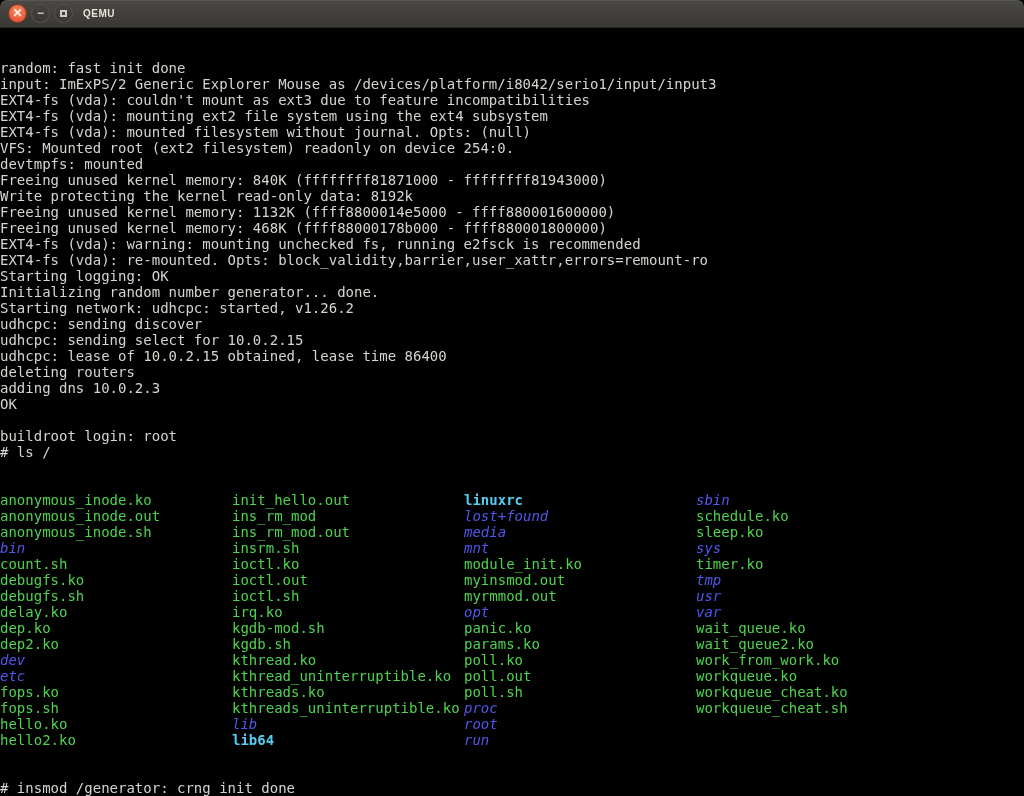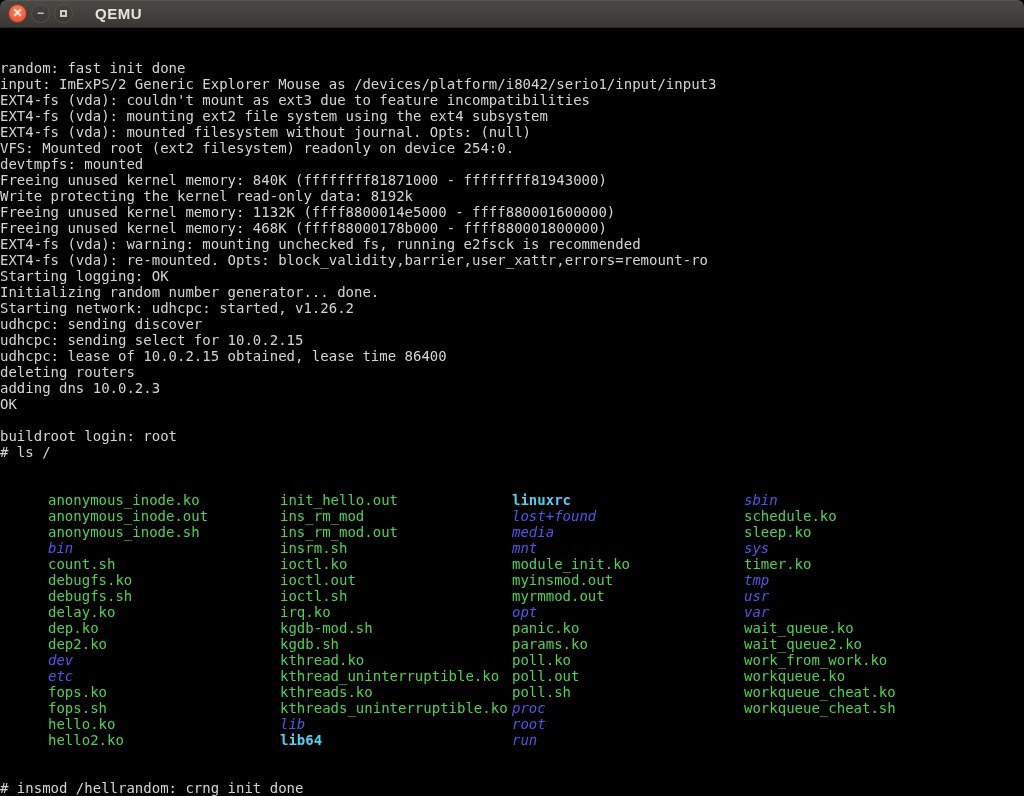--- a/index.html
+++ b/index.html
@@ -65,43 +65,42 @@
     margin-top: -1px;
   }
   .max-box {
     width: 7px;
     height: 7px;
     border: 2px solid #cfcbc3;
     box-sizing: border-box;
   }
   .tb-title {
     color: #e6e2db;
-    font-size: 15px;
+    font-size: 10px;
     font-weight: bold;
-    margin-left: 18px;
+    margin-left: 6px;
     letter-spacing: 0.5px;
   }
   
   .terminal {
     flex: 1 1 auto;
     background: var(--background, #000);
     color: var(--foreground, #d5d5d0);
     font-family: "DejaVu Sans Mono", monospace;
     font-size: 14px;
     line-height: 16px;
     white-space: pre;
     overflow: hidden;
   }
   .line {
     height: 16px;
     white-space: pre;
   }
   .ls-columns {
     display: flex;
-    margin-left: 48px;
   }
   .ls-col {
     width: 232px;
     flex: 0 0 232px;
   }
   .ls-item {
     height: 16px;
     white-space: pre;
   }
   .t-exec    { color: var(--exec-green, #4fd34f); }
@@ -122,17 +121,17 @@
     </div>
     <div class="tb-btn plain">
       <span class="max-box"></span>
     </div>
     <div class="tb-title">QEMU</div>
   </div>
 
   <div class="terminal">
     <div id="boot-lines"><div class="line">random: fast init done</div><div class="line">input: ImExPS/2 Generic Explorer Mouse as /devices/platform/i8042/serio1/input/input3</div><div class="line">EXT4-fs (vda): couldn't mount as ext3 due to feature incompatibilities</div><div class="line">EXT4-fs (vda): mounting ext2 file system using the ext4 subsystem</div><div class="line">EXT4-fs (vda): mounted filesystem without journal. Opts: (null)</div><div class="line">VFS: Mounted root (ext2 filesystem) readonly on device 254:0.</div><div class="line">devtmpfs: mounted</div><div class="line">Freeing unused kernel memory: 840K (ffffffff81871000 - ffffffff81943000)</div><div class="line">Write protecting the kernel read-only data: 8192k</div><div class="line">Freeing unused kernel memory: 1132K (ffff8800014e5000 - ffff880001600000)</div><div class="line">Freeing unused kernel memory: 468K (ffff88000178b000 - ffff880001800000)</div><div class="line">EXT4-fs (vda): warning: mounting unchecked fs, running e2fsck is recommended</div><div class="line">EXT4-fs (vda): re-mounted. Opts: block_validity,barrier,user_xattr,errors=remount-ro</div><div class="line">Starting logging: OK</div><div class="line">Initializing random number generator... done.</div><div class="line">Starting network: udhcpc: started, v1.26.2</div><div class="line">udhcpc: sending discover</div><div class="line">udhcpc: sending select for 10.0.2.15</div><div class="line">udhcpc: lease of 10.0.2.15 obtained, lease time 86400</div><div class="line">deleting routers</div><div class="line">adding dns 10.0.2.3</div><div class="line">OK</div><div class="line"></div><div class="line">buildroot login: root</div><div class="line"># ls /</div></div>
     <div class="ls-columns" id="ls-columns"><div class="ls-col"><div class="ls-item t-exec">anonymous_inode.ko</div><div class="ls-item t-exec">anonymous_inode.out</div><div class="ls-item t-exec">anonymous_inode.sh</div><div class="ls-item t-dir">bin</div><div class="ls-item t-exec">count.sh</div><div class="ls-item t-exec">debugfs.ko</div><div class="ls-item t-exec">debugfs.sh</div><div class="ls-item t-exec">delay.ko</div><div class="ls-item t-exec">dep.ko</div><div class="ls-item t-exec">dep2.ko</div><div class="ls-item t-dir">dev</div><div class="ls-item t-dir">etc</div><div class="ls-item t-exec">fops.ko</div><div class="ls-item t-exec">fops.sh</div><div class="ls-item t-exec">hello.ko</div><div class="ls-item t-exec">hello2.ko</div></div><div class="ls-col"><div class="ls-item t-exec">init_hello.out</div><div class="ls-item t-exec">ins_rm_mod</div><div class="ls-item t-exec">ins_rm_mod.out</div><div class="ls-item t-exec">insrm.sh</div><div class="ls-item t-exec">ioctl.ko</div><div class="ls-item t-exec">ioctl.out</div><div class="ls-item t-exec">ioctl.sh</div><div class="ls-item t-exec">irq.ko</div><div class="ls-item t-exec">kgdb-mod.sh</div><div class="ls-item t-exec">kgdb.sh</div><div class="ls-item t-exec">kthread.ko</div><div class="ls-item t-exec">kthread_uninterruptible.ko</div><div class="ls-item t-exec">kthreads.ko</div><div class="ls-item t-exec">kthreads_uninterruptible.ko</div><div class="ls-item t-dir">lib</div><div class="ls-item t-symlink">lib64</div></div><div class="ls-col"><div class="ls-item t-symlink">linuxrc</div><div class="ls-item t-dir">lost+found</div><div class="ls-item t-dir">media</div><div class="ls-item t-dir">mnt</div><div class="ls-item t-exec">module_init.ko</div><div class="ls-item t-exec">myinsmod.out</div><div class="ls-item t-exec">myrmmod.out</div><div class="ls-item t-dir">opt</div><div class="ls-item t-exec">panic.ko</div><div class="ls-item t-exec">params.ko</div><div class="ls-item t-exec">poll.ko</div><div class="ls-item t-exec">poll.out</div><div class="ls-item t-exec">poll.sh</div><div class="ls-item t-dir">proc</div><div class="ls-item t-dir">root</div><div class="ls-item t-dir">run</div></div><div class="ls-col"><div class="ls-item t-dir">sbin</div><div class="ls-item t-exec">schedule.ko</div><div class="ls-item t-exec">sleep.ko</div><div class="ls-item t-dir">sys</div><div class="ls-item t-exec">timer.ko</div><div class="ls-item t-dir">tmp</div><div class="ls-item t-dir">usr</div><div class="ls-item t-dir">var</div><div class="ls-item t-exec">wait_queue.ko</div><div class="ls-item t-exec">wait_queue2.ko</div><div class="ls-item t-exec">work_from_work.ko</div><div class="ls-item t-exec">workqueue.ko</div><div class="ls-item t-exec">workqueue_cheat.ko</div><div class="ls-item t-exec">workqueue_cheat.sh</div></div></div>
-    <div id="tail-lines"><div class="line"># insmod /hellrandom: crng init done</div></div>
+    <div id="tail-lines"><div class="line"># insmod /generator: crng init done</div></div>
     
   </div>
 
 </div>
 
 </body></html>

